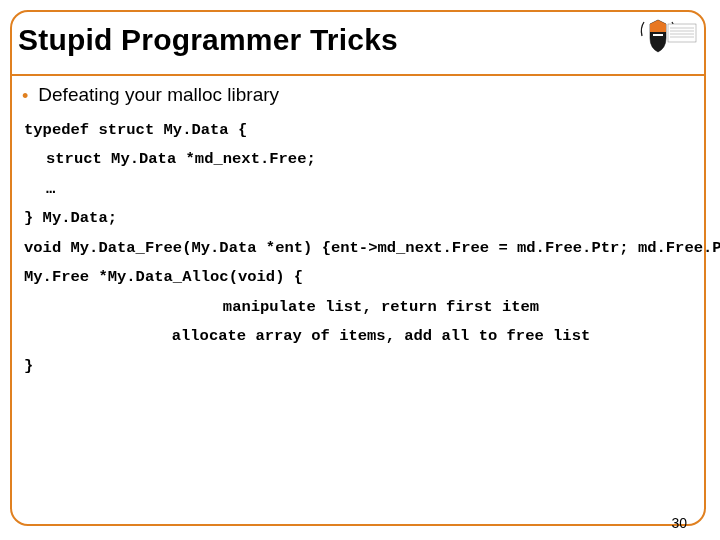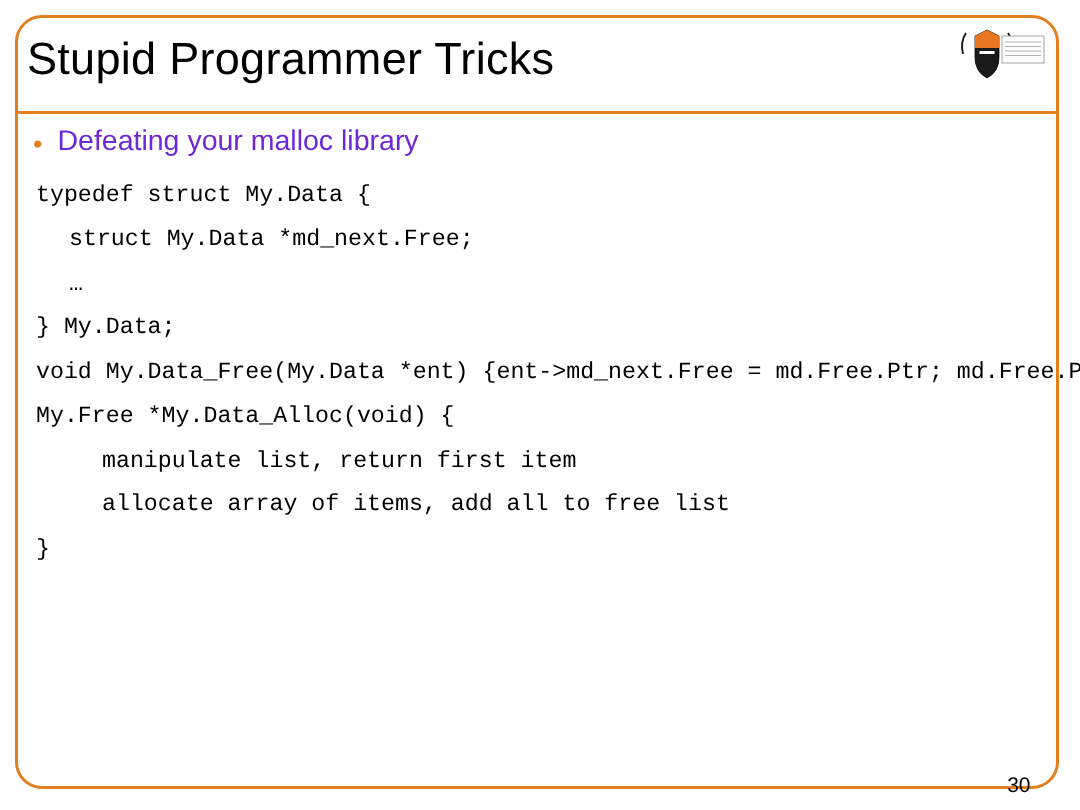--- a/index.html
+++ b/index.html
@@ -26,21 +26,21 @@
     position: absolute;
     top: 16px;
     left: 18px;
     width: 680px;
     display: flex;
     align-items: center;
     justify-content: space-between;
   }
   .title {
     font-size: 30px;
-    font-weight: normal;
+    font-weight: bold;
     color: #000;
     letter-spacing: 0.2px;
   }
   .logo {
     width: 64px;
     height: 48px;
     display: flex;
     align-items: center;
     justify-content: center;
   }
@@ -65,36 +65,36 @@
     align-items: flex-start;
     gap: 10px;
     margin-bottom: 8px;
   }
   .bullet-dot {
     color: #e08020;
     font-size: 18px;
     line-height: 24px;
   }
   .bullet-text {
-    color: #6d28d9;
+    color: #000000;
   }
   .code-block {
     font-family: "Courier New", monospace;
     font-size: 15.5px;
-    font-weight: normal;
+    font-weight: bold;
     color: #000;
     line-height: 1.9;
     margin-left: 2px;
     margin-top: 4px;
   }
   .code-line {
     white-space: pre;
   }
   .indent1 { padding-left: 22px; }
-  .indent2 { padding-left: 44px; }
+  .indent2 { padding-left: 44px; text-align: center; }
   .page-num {
     position: absolute;
     bottom: 9px;
     right: 33px;
     font-size: 14px;
     color: #000;
   }
 </style>
 </head>
 <body>

